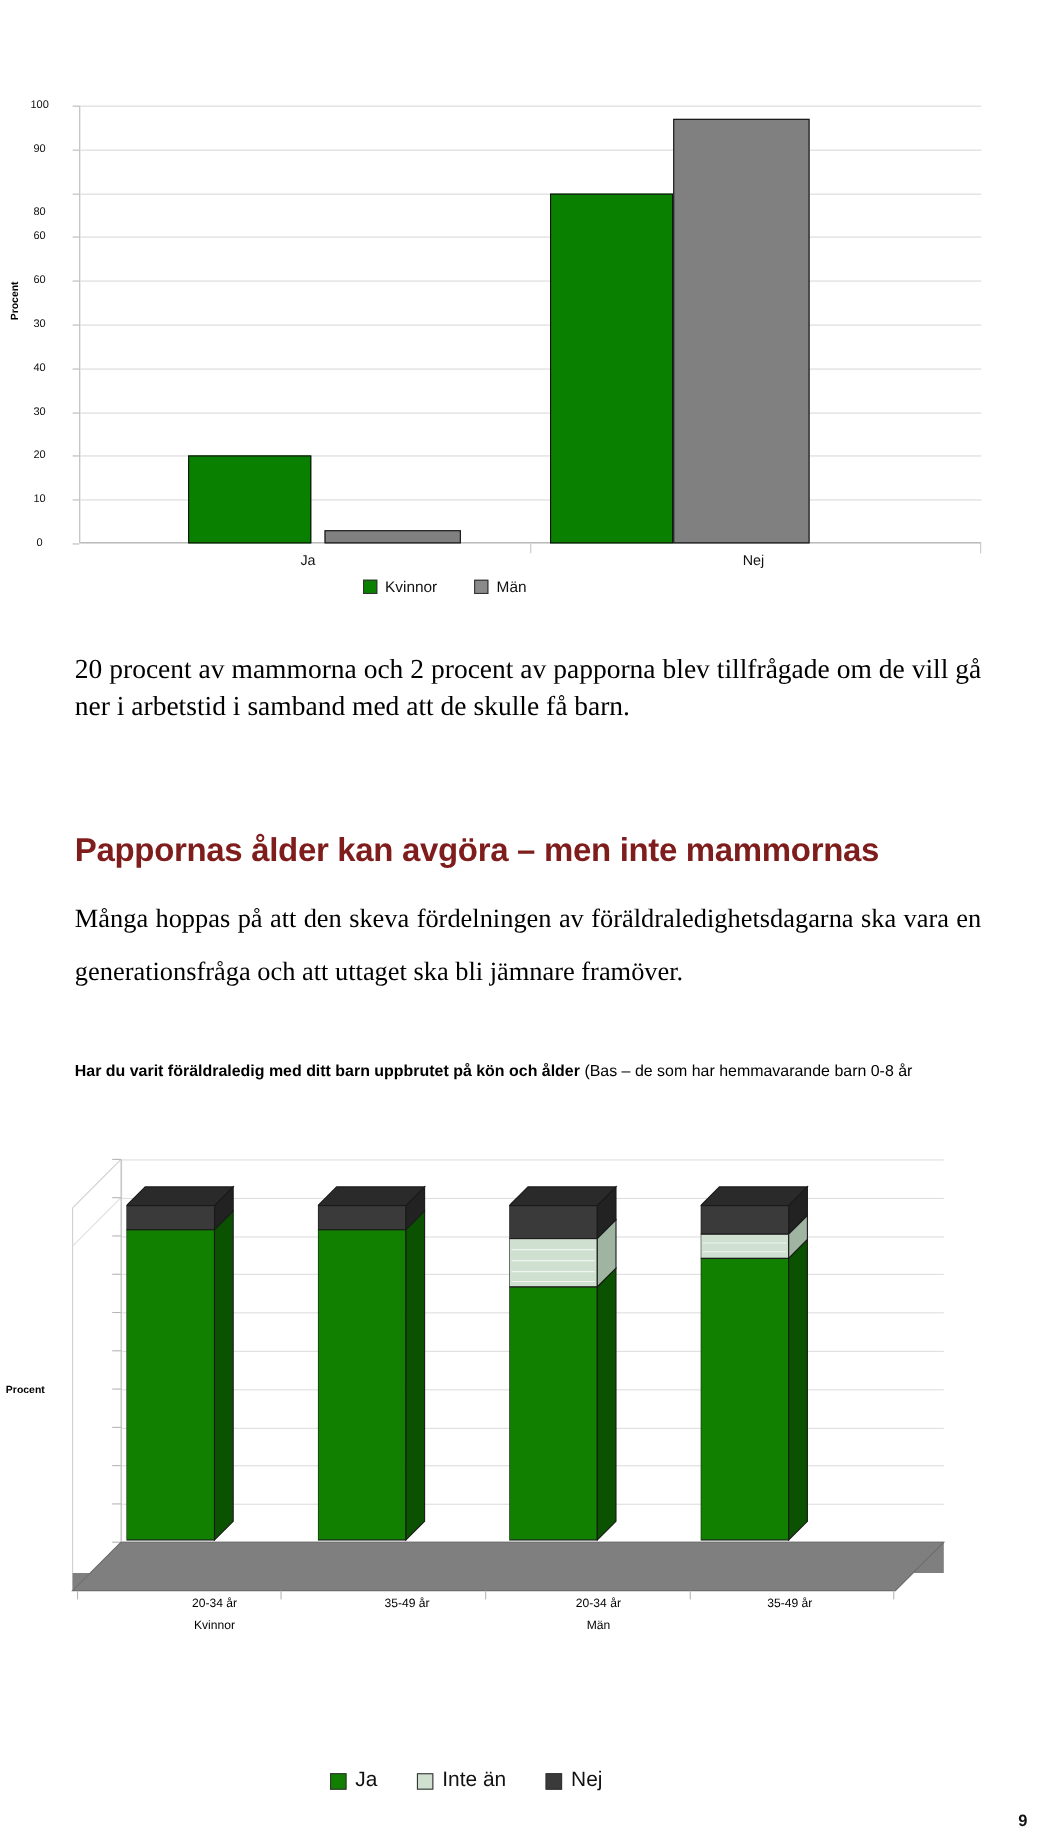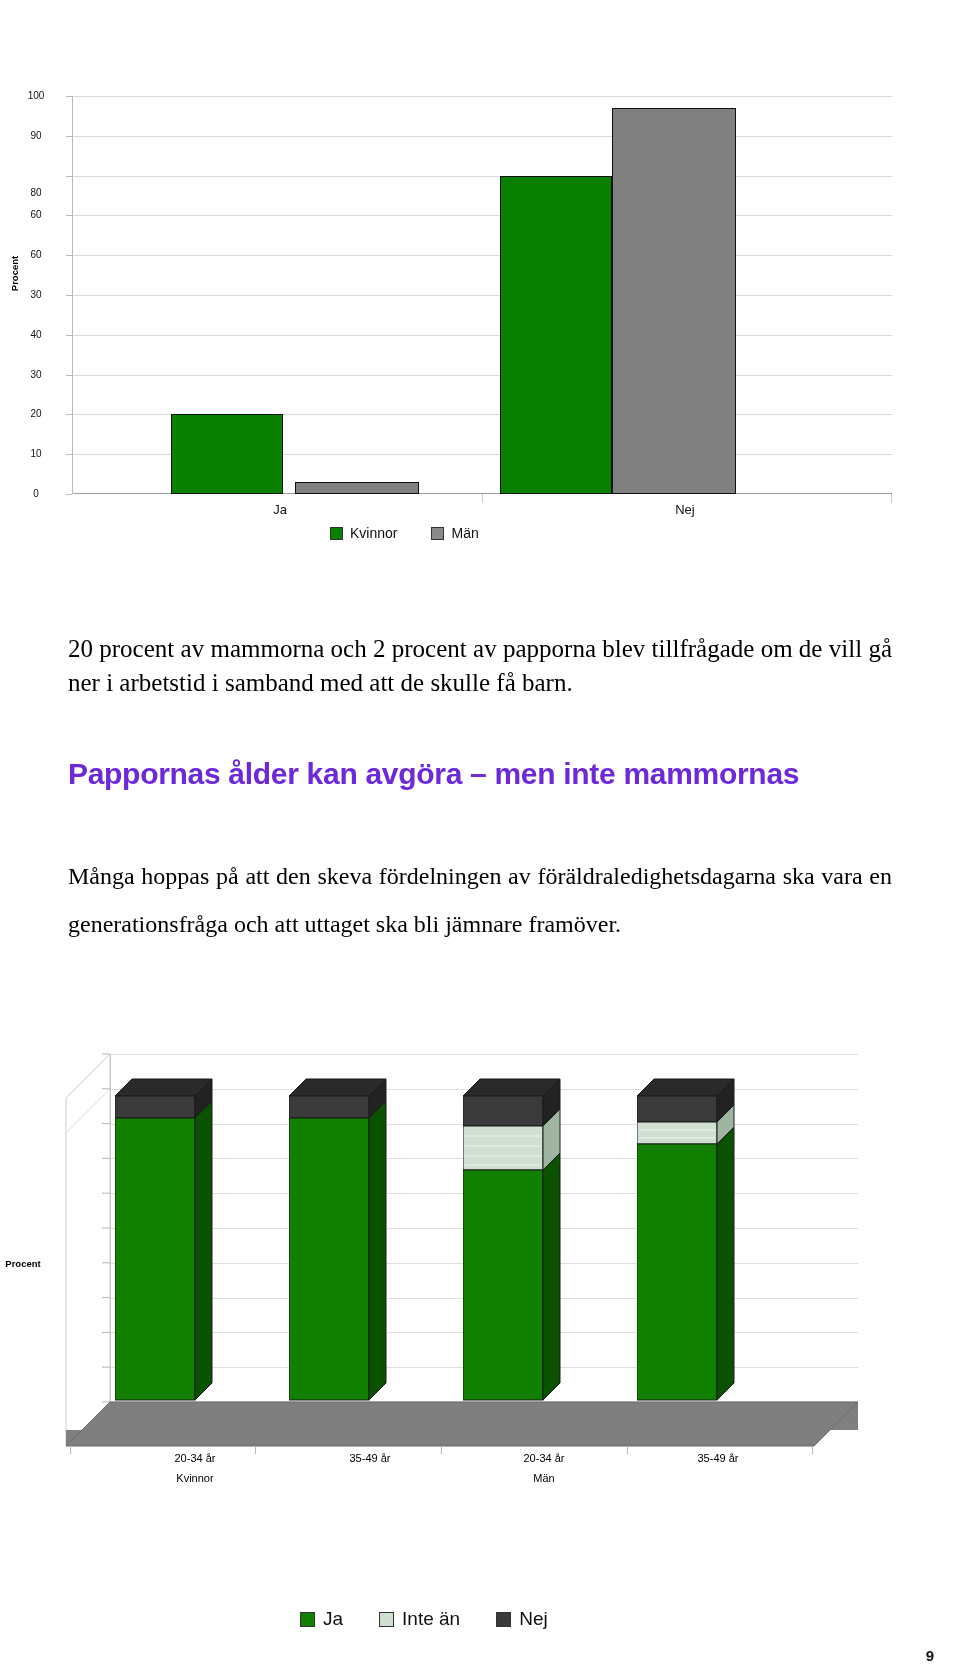--- a/index.html
+++ b/index.html
@@ -48,29 +48,29 @@
   
   .legend1{position:absolute;left:330px;top:525px;display:flex;align-items:center;gap:34px;}
   .legend1 .item{display:flex;align-items:center;gap:7px;}
   .sw{width:13px;height:13px;border:1px solid #333;box-sizing:border-box;display:inline-block;}
   .sw.green{background:#0a8000;}
   .sw.grey{background:#8a8a8a;}
   .legend1 .lbl{font-size:14px;color:#111;}
 
   
   .serif{
-    font-family:"Liberation Serif",serif;color:#000;margin-top:40px;
+    font-family:"Liberation Serif",serif;color:#000;
   }
   .lead{
     position:absolute;left:68px;top:592px;width:824px;
     font-size:25px;line-height:34px;text-align:justify;
   }
   .green-head{
     position:absolute;left:68px;top:757px;width:830px;
-    font-size:30px;font-weight:bold;color:#6d28d9;
+    font-size:30px;font-weight:bold;color:#7f1d1d;
     letter-spacing:-0.3px;
   }
   .para2{
     position:absolute;left:68px;top:812px;width:824px;
     font-size:24px;line-height:48px;text-align:justify;
   }
 
   
   .chart2-title{
     position:absolute;left:68px;top:963px;width:820px;
@@ -184,20 +184,24 @@
       <span class="lbl">Män</span>
     </div>
   </div>
 
   <div class="lead serif">20 procent av mammorna och 2 procent av papporna blev tillfrågade om de vill gå ner i arbetstid i samband med att de skulle få barn.</div>
 
   <div class="green-head">Pappornas ålder kan avgöra – men inte mammornas</div>
 
   <div class="para2 serif">Många hoppas på att den skeva fördelningen av föräldraledighetsdagarna ska vara en generationsfråga och att uttaget ska bli jämnare framöver.</div>
 
+  <div class="chart2-title">
+    <span>Har du varit föräldraledig med ditt barn uppbrutet på kön och ålder</span>
+    <span class="light">(Bas – de som har hemmavarande barn 0-8 år</span>
+  </div>
 
   <div class="c2">
 
     <div class="axis-title-v2" style="position:absolute;left:-12px;top:218px;width:70px;text-align:center;transform:rotate(0deg);">Procent</div>
 
 
     <div class="wall">
       <div class="wallgrid" style="top:0px"></div>
       <div class="wallgrid" style="top:34.8px"></div>
       <div class="wallgrid" style="top:69.6px"></div>

